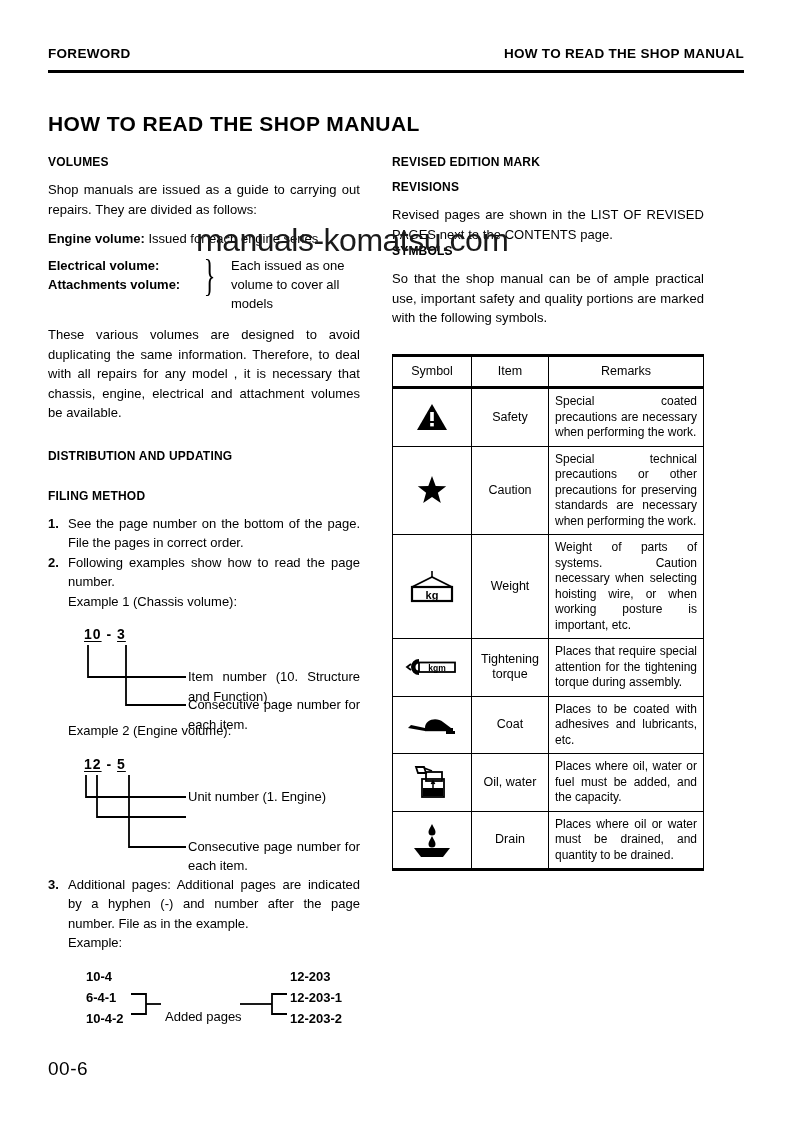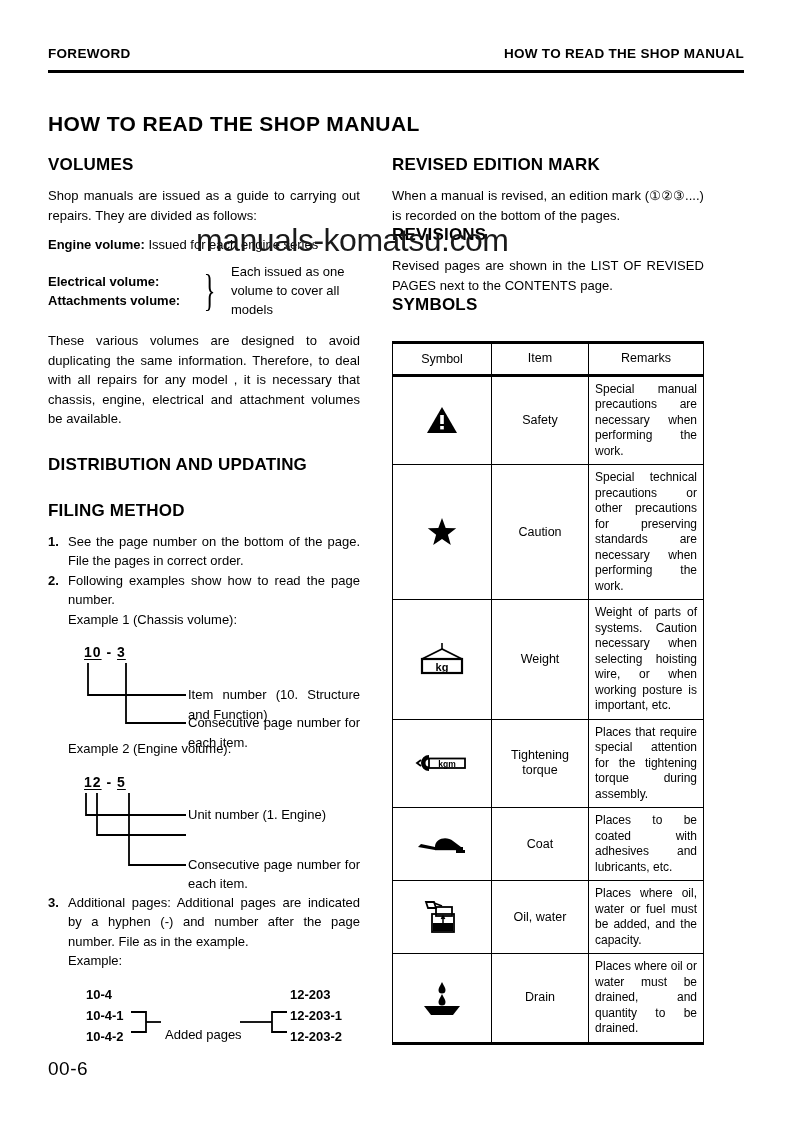--- a/index.html
+++ b/index.html
@@ -53,21 +53,21 @@
 
   
   .col {
     position: absolute;
     top: 155px;
   }
   #col-left  { left: 48px;  width: 312px; }
   #col-right { left: 392px; width: 312px; }
 
   h2.sec {
-    font-size: 17px;
+    font-size: 12px;
     font-weight: bold;
     letter-spacing: 0.2px;
     margin: 0 0 11px 0;
   }
   h2.sec.gap  { margin-top: 26px; }
   h2.sec.gap2 { }
 
   p.body {
     font-size: 13px;
     line-height: 19.5px;
@@ -78,21 +78,20 @@
 
   
   .vol-line {
     font-size: 13px;
     line-height: 19px;
     white-space: nowrap;
   }
   .vol-line .lbl { font-weight: bold; }
   .vol-block {
     display: flex;
-    align-items: center;
     margin-top: 8px;
   }
   .vol-names {
     font-size: 13px;
     line-height: 19px;
     font-weight: bold;
     width: 152px;
   }
   .vol-brace {
     font-size: 44px;
@@ -185,21 +184,21 @@
     border-bottom: 1.6px solid #000;
     padding: 5px 6px;
     vertical-align: middle;
   }
   table.symbols thead th {
     border-top: 3px solid #000;
     border-bottom: 3px solid #000;
     font-weight: normal;
     font-size: 12.5px;
     text-align: center;
-    padding: 7px 16px;
+    padding: 7px 0;
   }
   table.symbols tbody tr:last-child td { border-bottom: 3px solid #000; }
   table.symbols th:first-child,
   table.symbols td:first-child { border-left: 1.6px solid #000; }
   .c-sym  { width: 66px;  text-align: left; }
   .c-item { width: 64px;  text-align: center; font-size: 12.5px; line-height: 15px; }
   .c-rem  { text-align: justify; font-size: 12px; line-height: 15.5px; padding: 6px 7px; }
 
   .symbox { display: flex; align-items: center; justify-content: center; height: 100%; }
 
@@ -302,21 +301,21 @@
       </li>
 
       <li style="margin-top:16px">
         <span class="num">3.</span>
         <span>Additional pages:  Additional pages are indicated by a hyphen (-) and number after the page number.  File as in the example.</span>
         <div class="subline">Example:</div>
 
         <div class="added">
           <div class="lcol">
             <div>10-4</div>
-            <div>10-4-1</div>
+            <div>6-4-1</div>
             <div>10-4-2</div>
 
           </div>
           <div class="rcol">
             <div>12-203</div>
             <div>12-203-1</div>
             <div>12-203-2</div>
 
           </div>
           <svg width="312" height="86">
@@ -330,26 +329,26 @@
           </svg>
           <div class="label">Added pages</div>
         </div>
       </li>
     </ol>
   </div>
 
   <div class="col" id="col-right">
 
     <h2 class="sec">REVISED EDITION MARK</h2>
-    <p class="body"><span>When a manual is revised, an edition mark (</span><span>①②③</span><span>....) is recorded on the bottom of the pages.</span></p>
 
     <h2 class="sec gap2">REVISIONS</h2>
     <p class="body">Revised pages are shown in the LIST OF REVISED PAGES next to the CONTENTS page.</p>
 
     <h2 class="sec gap2">SYMBOLS</h2>
+    <p class="body">So that the shop manual can be of ample practical use, important safety and quality portions are marked with the following symbols.</p>
 
     <table class="symbols">
       <thead>
         <tr>
           <th class="c-sym">Symbol</th>
           <th class="c-item">Item</th>
           <th class="c-rem" style="text-align:center">Remarks</th>
         </tr>
       </thead>
       <tbody>
@@ -358,21 +357,21 @@
           <td class="c-sym">
             <div class="symbox">
               <svg width="34" height="30" viewBox="0 0 34 30">
                 <path d="M17 2 L32 28 L2 28 Z" fill="#000"></path>
                 <rect x="15.2" y="10" width="3.6" height="9" fill="#fff"></rect>
                 <rect x="15.2" y="21" width="3.6" height="3.4" fill="#fff"></rect>
               </svg>
             </div>
           </td>
           <td class="c-item">Safety</td>
-          <td class="c-rem">Special manual precautions are necessary when performing the work.</td>
+          <td class="c-rem">Special coated precautions are necessary when performing the work.</td>
         </tr>
 
         <tr>
           <td class="c-sym">
             <div class="symbox">
               <svg width="30" height="30" viewBox="0 0 30 30">
                 <path d="M15 1 L18.7 10.9 L29.2 11.3 L20.9 17.8 L23.8 28 L15 22 L6.2 28 L9.1 17.8 L0.8 11.3 L11.3 10.9 Z" fill="#000"></path>
               </svg>
             </div>
           </td>

